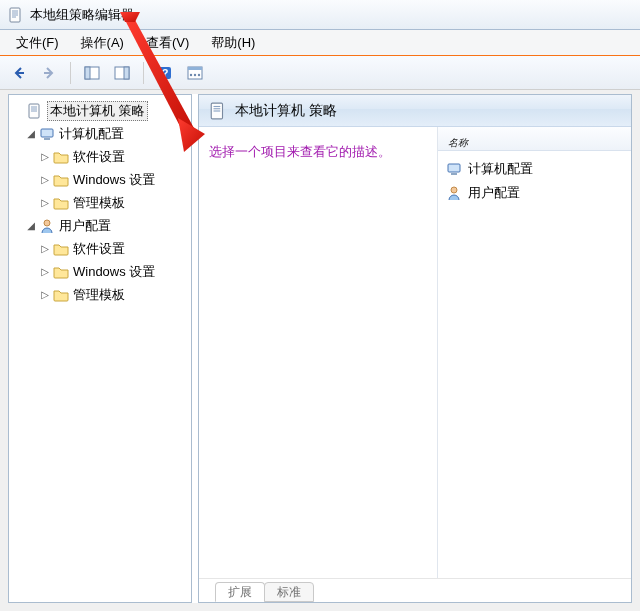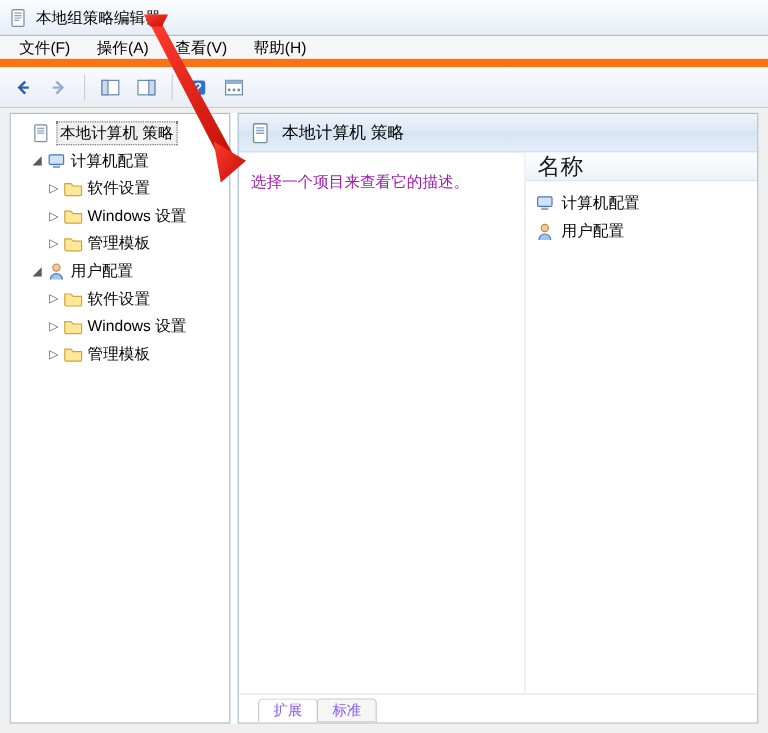--- a/index.html
+++ b/index.html
@@ -21,21 +21,21 @@
     display: flex; align-items: center;
     padding: 0 8px;
     gap: 6px;
   }
   .titlebar .title-text { font-size: 13px; }
 
   
   .menubar {
     height: 26px;
     background: #f5f6f7;
-    border-bottom: 7px solid #f97316;
+    border-bottom: 1px solid #f97316;
     display: flex; align-items: center;
     padding: 0 6px;
     gap: 2px;
     font-size: 13px;
   }
   .menu-item {
     padding: 3px 10px;
     border-radius: 3px;
     cursor: default;
   }
@@ -132,24 +132,25 @@
   }
   .list-col {
     flex: 1;
     border-left: 1px solid #e0e6ee;
     display: flex; flex-direction: column;
   }
   .list-header {
     height: 24px;
     background: linear-gradient(#fcfdff, #eef3f9);
     border-bottom: 1px solid #d9e2ee;
-    display: flex; align-items: center;
+    display: flex; align-items: flex-end;
     padding: 0 10px;
-    font-size: 19px;
+    font-size: 10px;
     color: #1a1a1a;
+    font-style: italic;
   }
   .list-rows { padding: 6px 6px; }
   .lrow {
     display: flex; align-items: center;
     height: 24px; gap: 6px;
     padding: 0 2px;
     font-size: 13px;
   }
 
   
@@ -163,21 +164,21 @@
   }
   .tab {
     height: 20px;
     padding: 1px 12px 0 12px;
     font-size: 12px;
     background: #f6f6f6;
     border: 1px solid #c9c9c9;
     border-top-left-radius: 4px;
     border-top-right-radius: 4px;
     margin-right: -1px;
-    color: #8b5cf6;
+    color: #737373;
     position: relative;
   }
   .tab.active {
     background: #fff;
     border-bottom-color: #fff;
   }
 
   
   .arrow {
     position: absolute;

